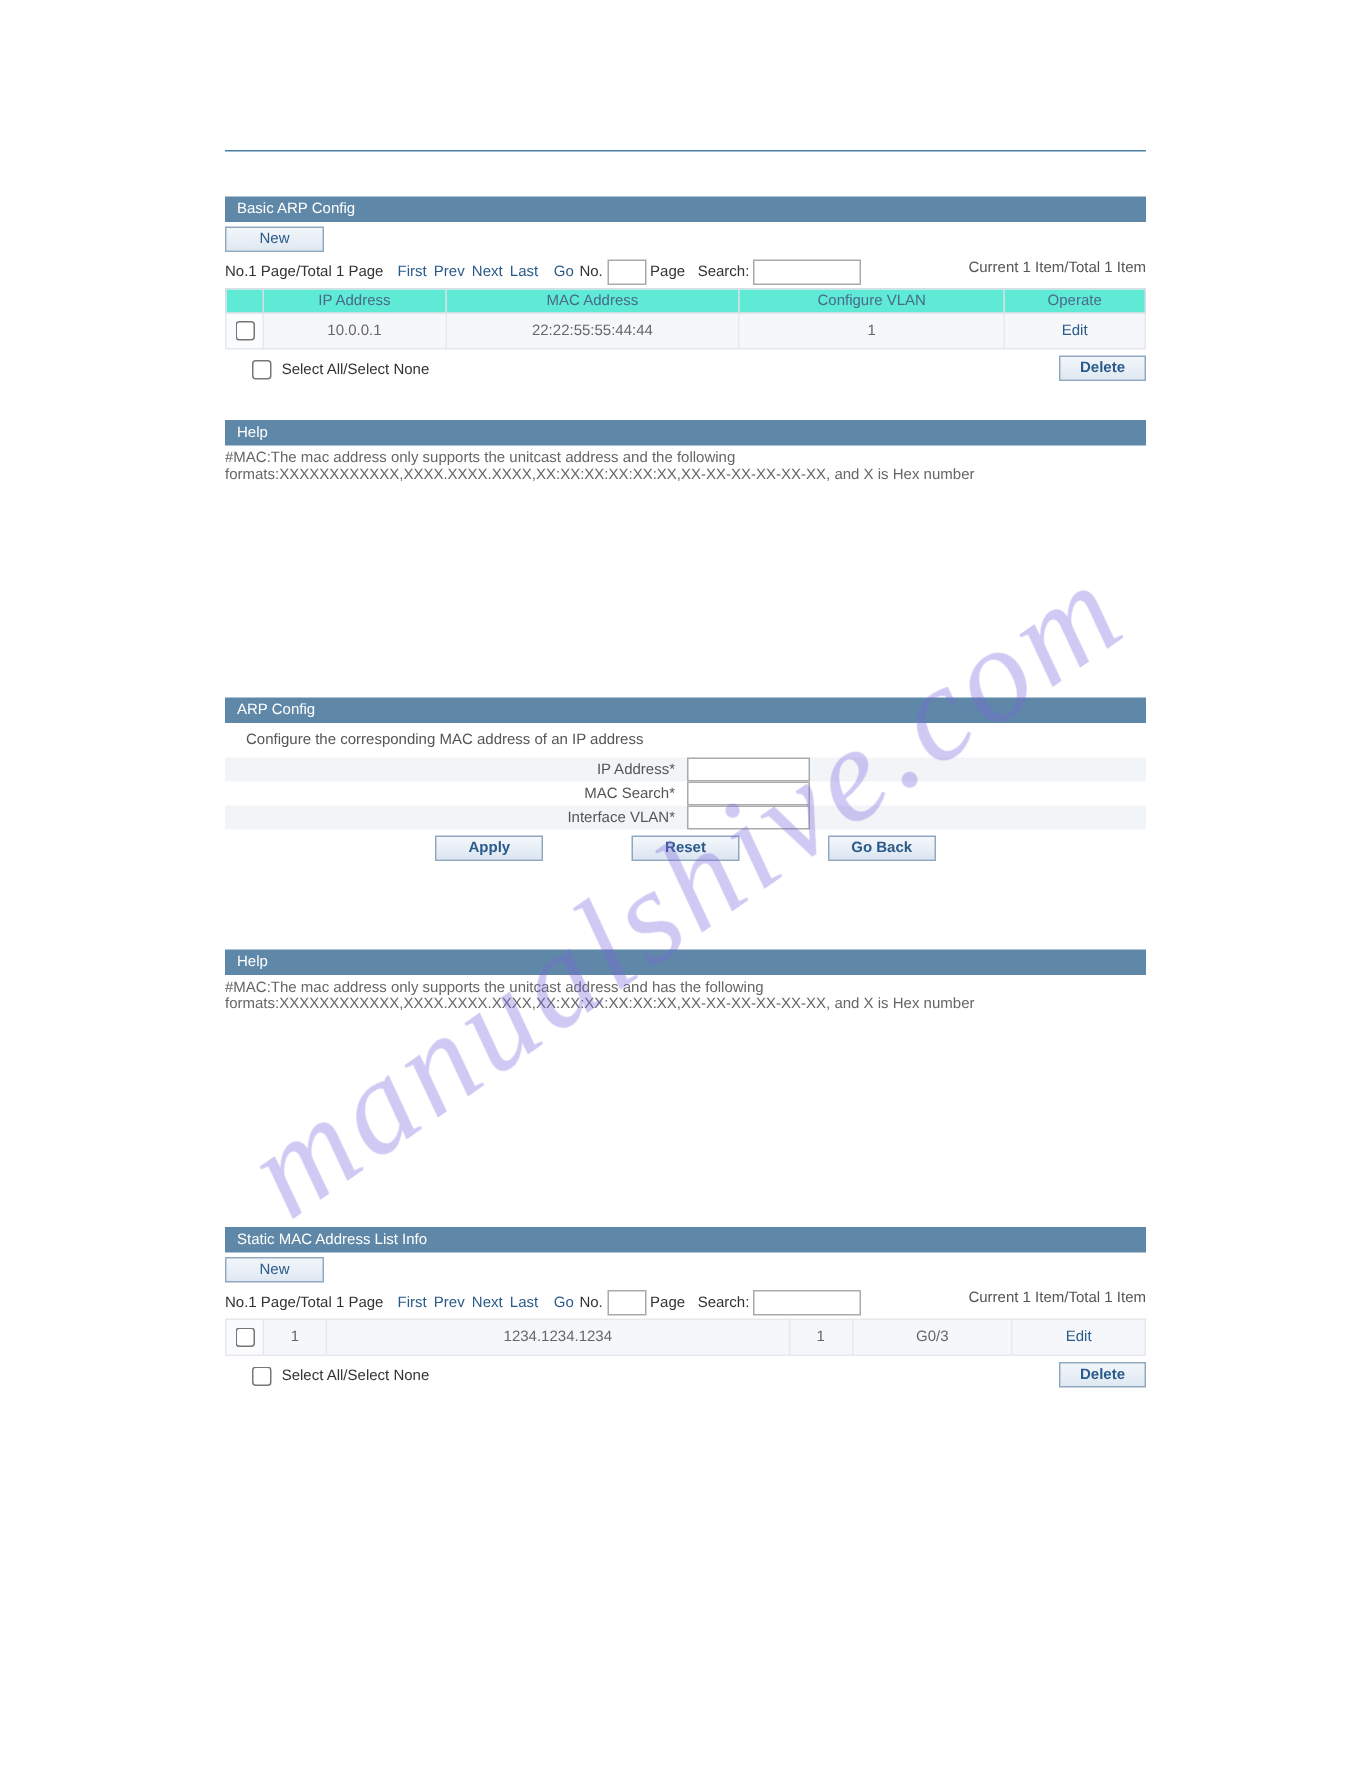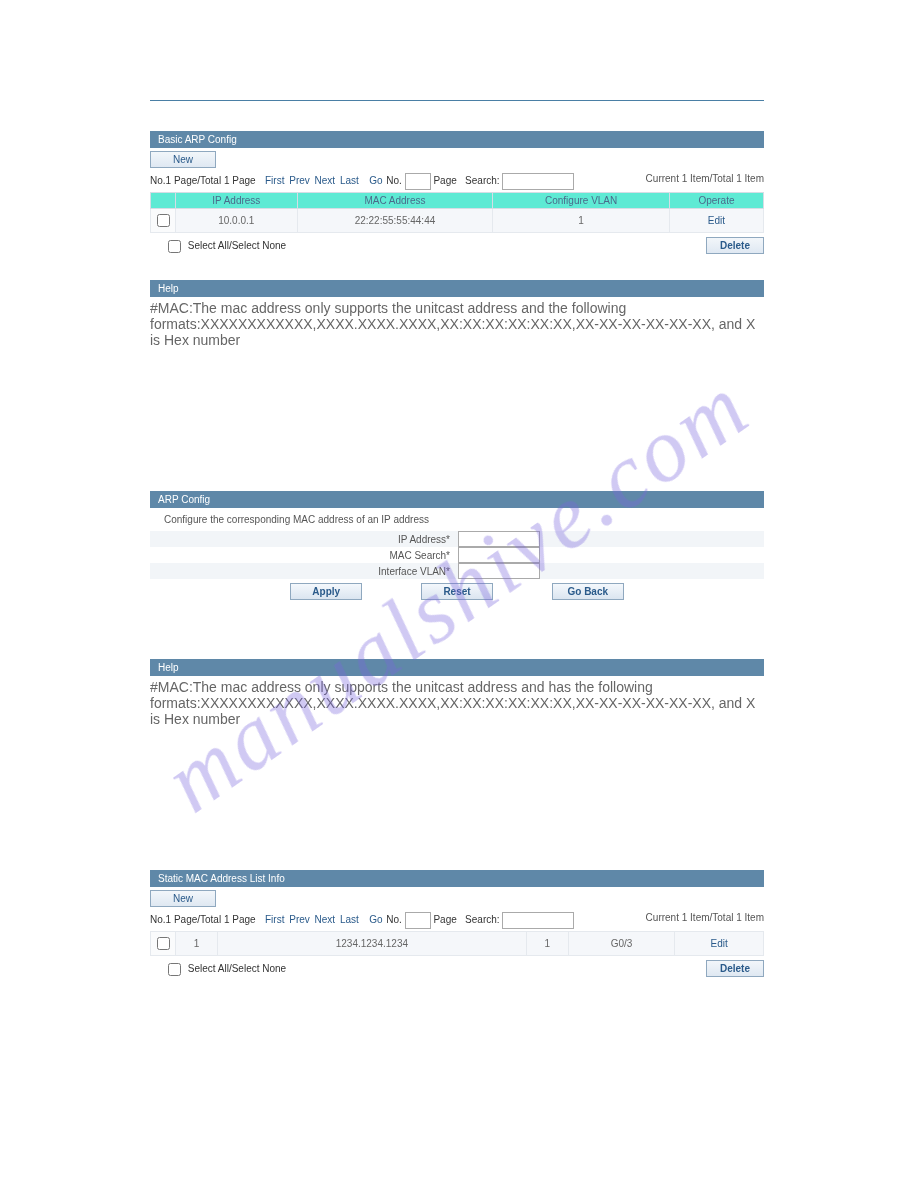--- a/index.html
+++ b/index.html
@@ -16,21 +16,21 @@
 .items-info{float:right;color:#555}
 table.data{width:100%;border-collapse:collapse;font-size:10px}
 table.data th{background:#5eead4;font-weight:normal;color:#4a6a8a;padding:2px;border:1px solid #d5dde5;text-align:center}
 table.data td{background:#f5f7fa;padding:2px;border:1px solid #e5e9ee;text-align:center;color:#666}
 table.data td.chk{width:14px;background:#fafbfc}
 .edit-link{color:#2a5a8a;text-decoration:none}
 .select-row{padding:4px 0 2px 14px}
 .select-row input{vertical-align:middle;margin-right:4px}
 .delete-btn{float:right;background:linear-gradient(#f2f6fa,#dfe8f2);border:1px solid #8fa8bf;color:#2a5a8a;font-weight:bold;padding:2px 0;width:56px;text-align:center;font-size:10px}
 .clearfix::after{content:"";display:block;clear:both}
-.notice{font-size:14px;color:#666;padding:3px 0}
+.notice{font-size:10px;color:#666;padding:3px 0}
 .gap-lg{height:140px}
 .gap-md{height:55px}
 .gap-mac{height:140px}
 .instr{font-size:10px;color:#555;padding:6px 14px}
 .form-area{background:#fff;padding:0}
 .form-row{display:flex;align-items:center;height:16px}
 .form-row.alt{background:#f2f5f8}
 .form-lbl{flex:0 0 300px;text-align:right;color:#555;padding-right:8px}
 .form-inp{flex:1}
 .form-inp input{border:1px solid #aaa;width:76px;height:12px;font-size:10px}

